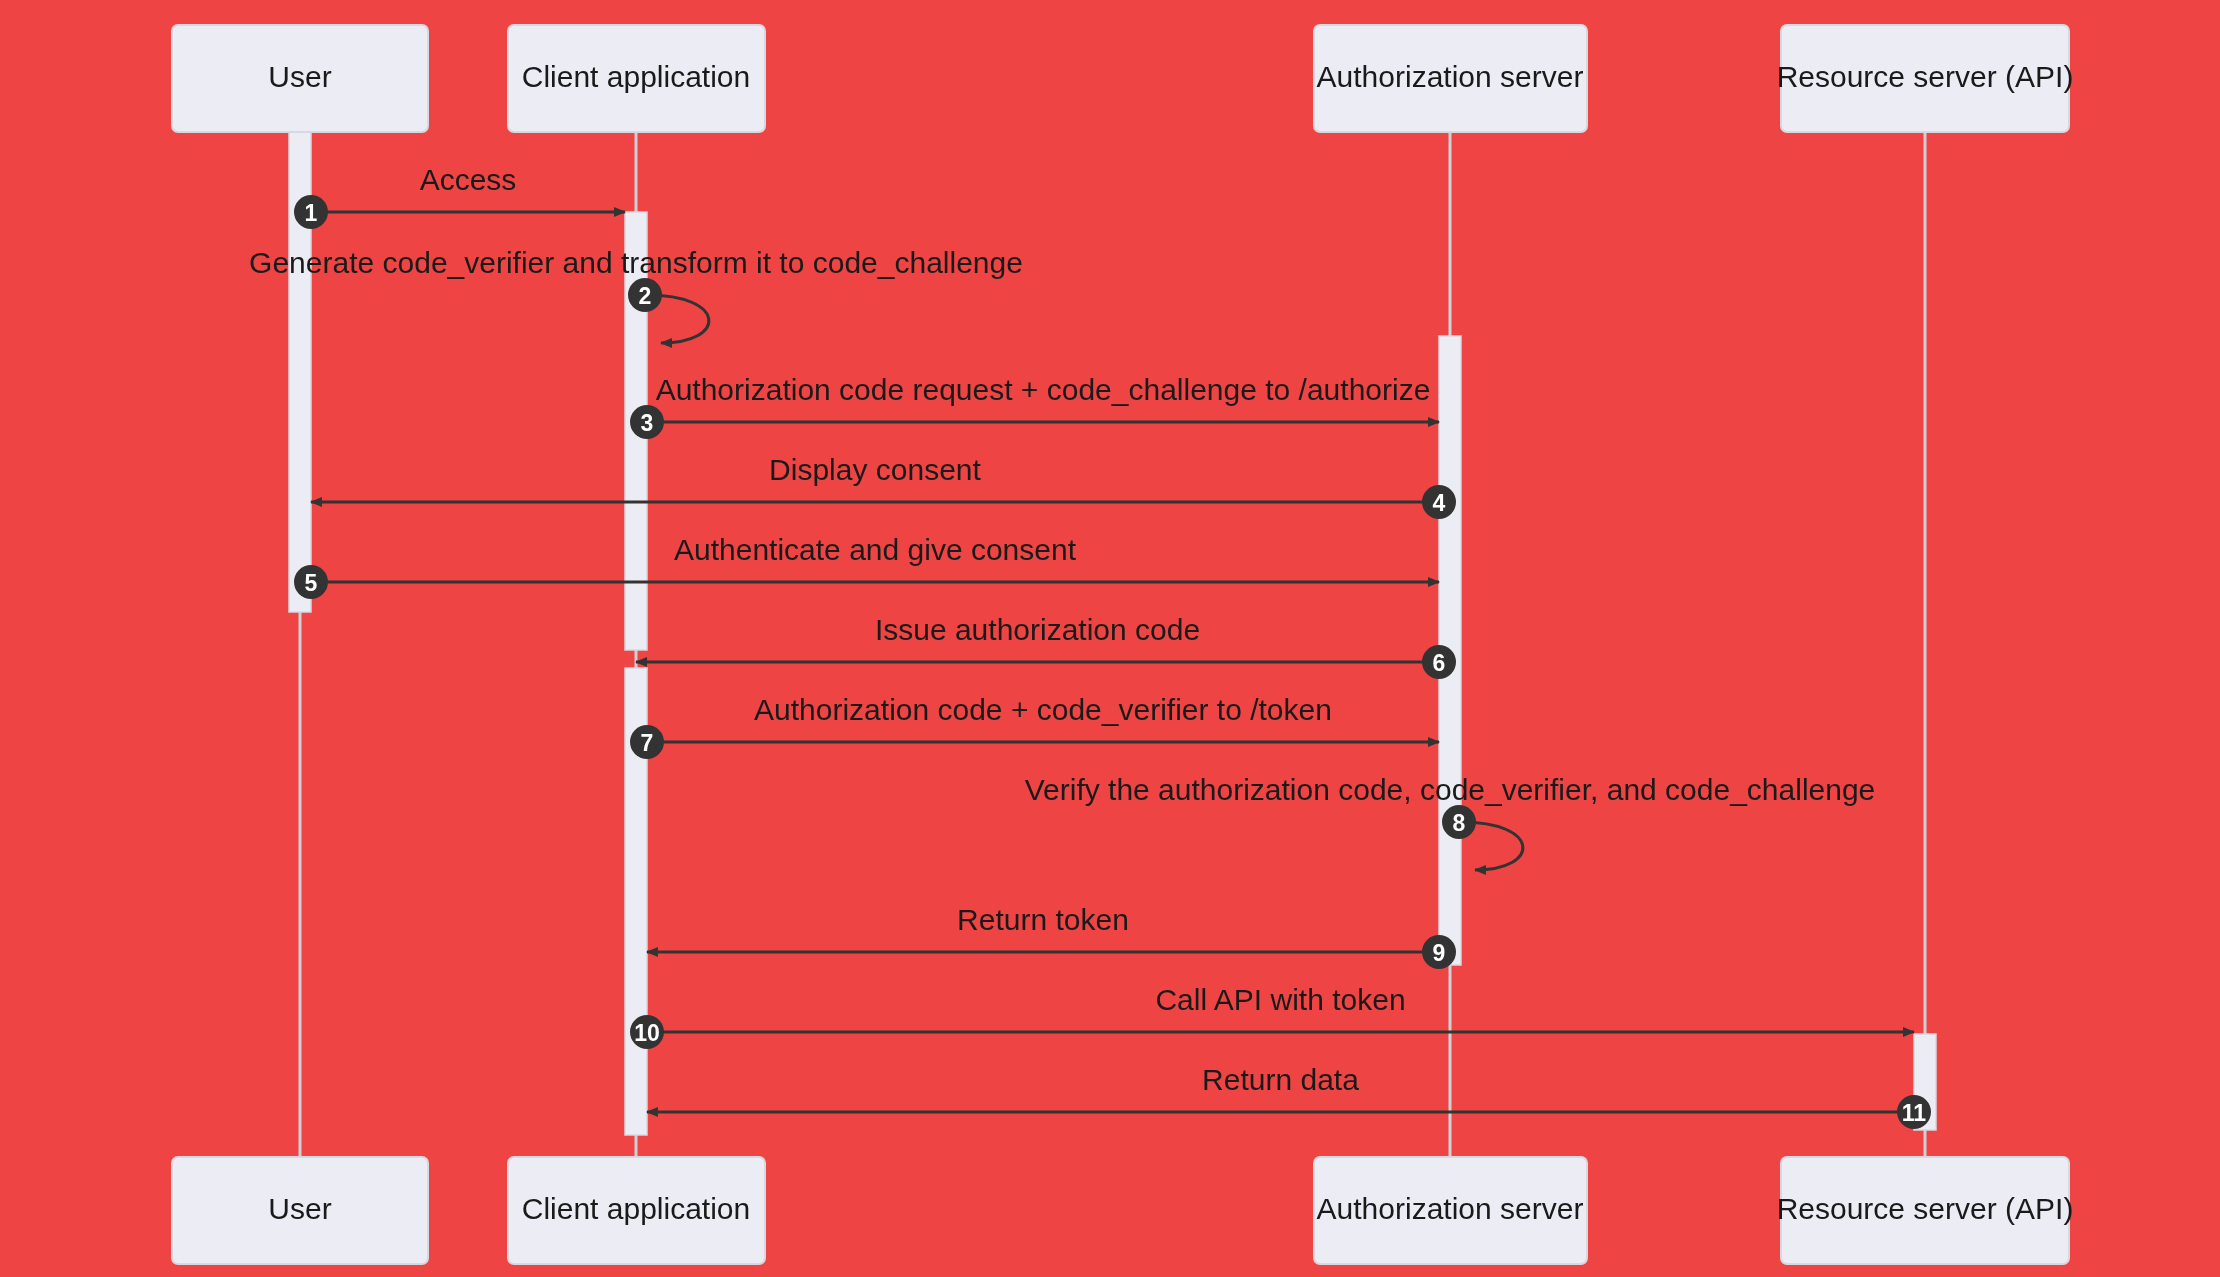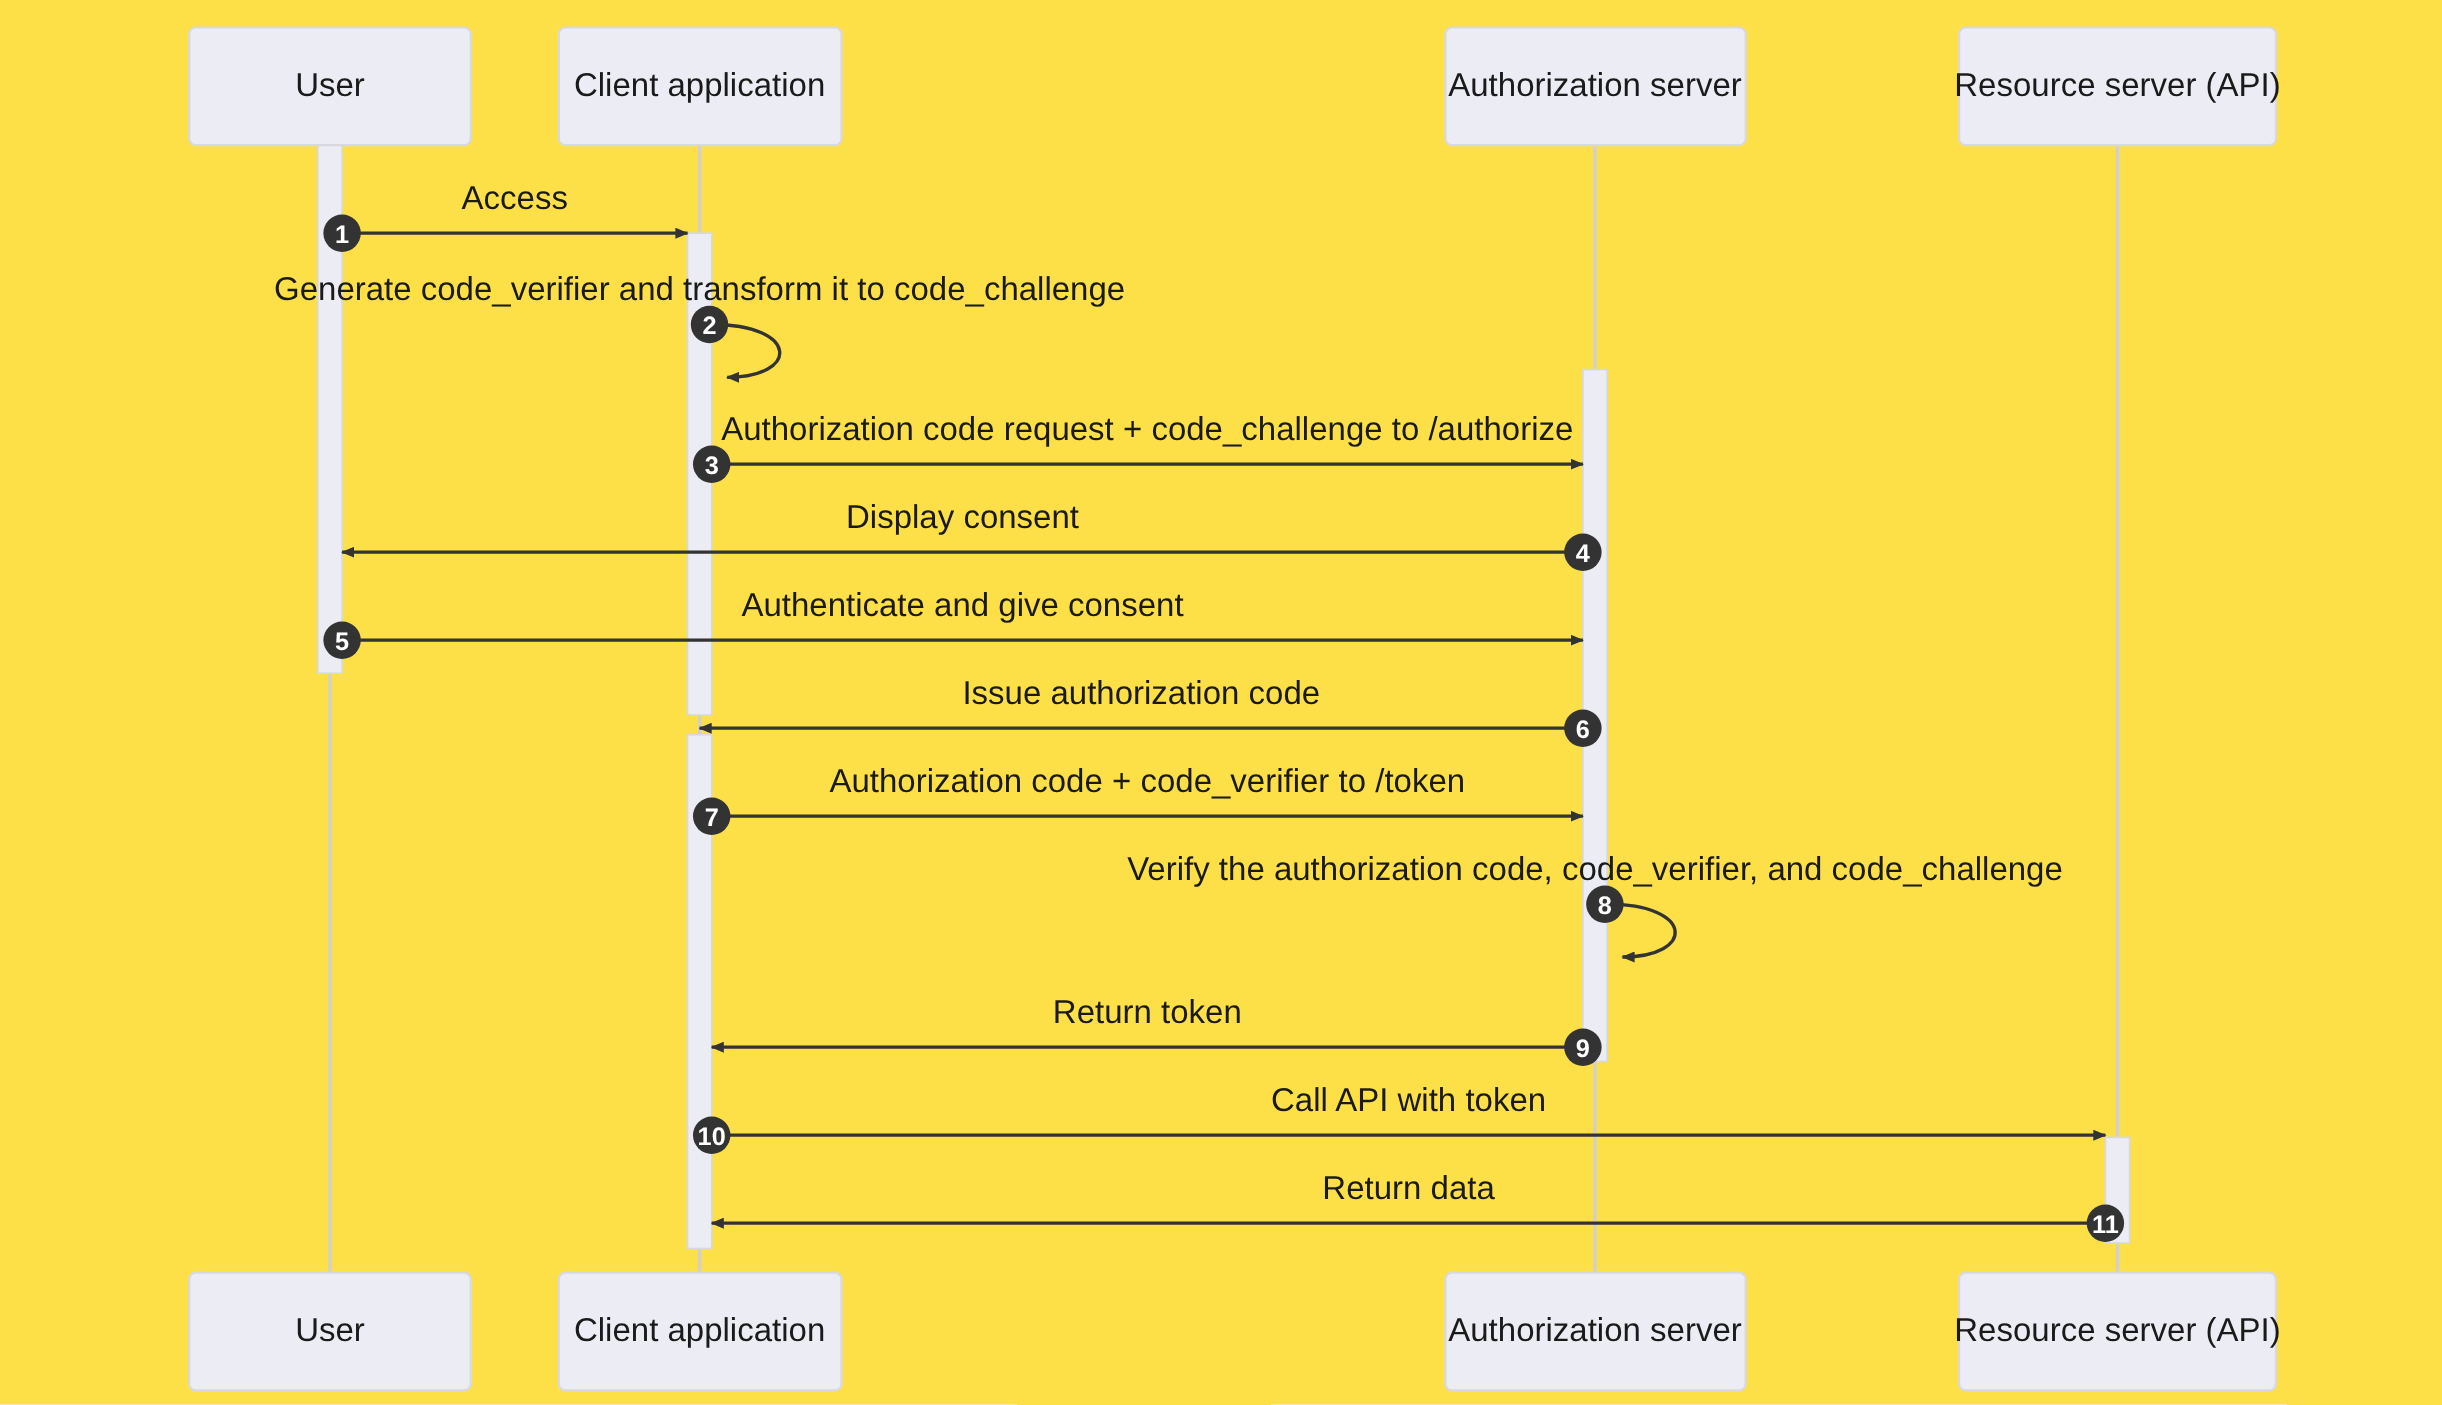--- a/index.html
+++ b/index.html
@@ -6,21 +6,21 @@
   html, body {
     margin: 0;
     padding: 0;
     background: #ffffff;
     font-family: "Liberation Sans", "DejaVu Sans", sans-serif;
   }
   #diagram-root {
     position: relative;
     width: 2220px;
     height: 1277px;
-    background: #fde047;
+    background: #ef4444;
     overflow: hidden;
   }
   svg#sequence-svg {
     display: block;
     width: 2220px;
     height: 1277px;
   }
   .participant-box {
     fill: #ECECF4;
     stroke: #D8D8E0;

